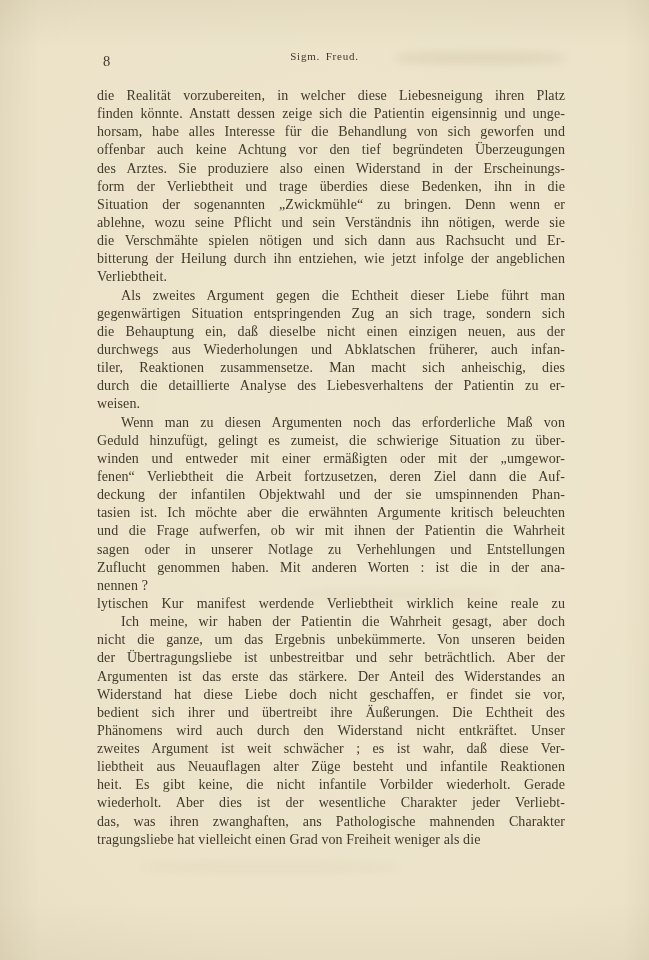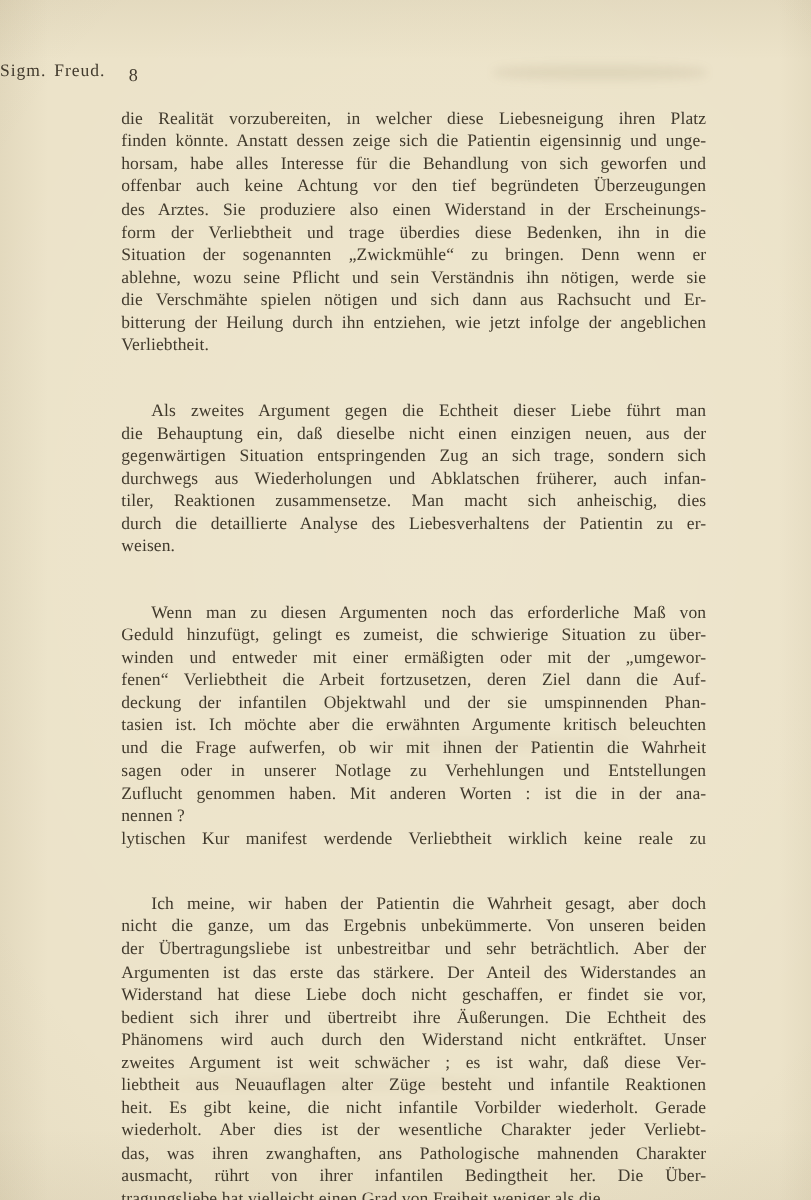--- a/index.html
+++ b/index.html
@@ -46,22 +46,22 @@
     left: 103px;
     top: 53px;
     font-size: 14.5px;
     letter-spacing: 0.5px;
   }
   .runhead {
     position: absolute;
     left: 0;
     right: 0;
     top: 50px;
-    text-align: left;
-    font-size: 14px;
+    text-align: center;
+    font-size: 11px;
     letter-spacing: 0.8px;
     word-spacing: 2px;
   }
   .body-block {
     position: absolute;
     left: 97px;
     top: 87px;
     width: 468px;
   }
   .line {
@@ -71,21 +71,20 @@
     overflow: hidden;
     text-align: justify;
     text-align-last: justify;
     letter-spacing: 0.1px;
   }
   .line.last {
     text-align-last: left;
   }
   .line.indent {
     text-indent: 24px;
-    margin-top: 34px;
   }
 </style>
 </head>
 <body>
 
 <div class="paper-vignette"></div>
 <div class="smudge s1"></div>
 <div class="smudge s2"></div>
 <div class="smudge s3"></div>
 
@@ -98,22 +97,22 @@
     <div class="line">horsam, habe alles Interesse für die Behandlung von sich geworfen und</div>
     <div class="line">offenbar auch keine Achtung vor den tief begründeten Überzeugungen</div>
     <div class="line">des Arztes.  Sie produziere also einen Widerstand in der Erscheinungs-</div>
     <div class="line">form der Verliebtheit und trage überdies diese Bedenken, ihn in die</div>
     <div class="line">Situation der sogenannten „Zwickmühle“ zu bringen.  Denn wenn er</div>
     <div class="line">ablehne, wozu seine Pflicht und sein Verständnis ihn nötigen, werde sie</div>
     <div class="line">die Verschmähte spielen nötigen und sich dann aus Rachsucht und Er-</div>
     <div class="line">bitterung der Heilung durch ihn entziehen, wie jetzt infolge der angeblichen</div>
     <div class="line last">Verliebtheit.</div>
     <div class="line indent">Als zweites Argument gegen die Echtheit dieser Liebe führt man</div>
+    <div class="line">gegenwärtigen Situation entspringenden Zug an sich trage, sondern sich</div>
     <div class="line">die Behauptung ein, daß dieselbe nicht einen einzigen neuen, aus der</div>
-    <div class="line">gegenwärtigen Situation entspringenden Zug an sich trage, sondern sich</div>
     <div class="line">durchwegs aus Wiederholungen und Abklatschen früherer, auch infan-</div>
     <div class="line">tiler, Reaktionen zusammensetze.  Man macht sich anheischig, dies</div>
     <div class="line">durch die detaillierte Analyse des Liebesverhaltens der Patientin zu er-</div>
     <div class="line last">weisen.</div>
     <div class="line indent">Wenn man zu diesen Argumenten noch das erforderliche Maß von</div>
     <div class="line">Geduld hinzufügt, gelingt es zumeist, die schwierige Situation zu über-</div>
     <div class="line">winden und entweder mit einer ermäßigten oder mit der „umgewor-</div>
     <div class="line">fenen“ Verliebtheit die Arbeit fortzusetzen, deren Ziel dann die Auf-</div>
     <div class="line">deckung der infantilen Objektwahl und der sie umspinnenden Phan-</div>
     <div class="line">tasien ist. Ich möchte aber die erwähnten Argumente kritisch beleuchten</div>
@@ -127,15 +126,14 @@
     <div class="line">der Übertragungsliebe ist unbestreitbar und sehr beträchtlich.  Aber der</div>
     <div class="line">Argumenten ist das erste das stärkere.  Der Anteil des Widerstandes an</div>
     <div class="line">Widerstand hat diese Liebe doch nicht geschaffen, er findet sie vor,</div>
     <div class="line">bedient sich ihrer und übertreibt ihre Äußerungen.  Die Echtheit des</div>
     <div class="line">Phänomens wird auch durch den Widerstand nicht entkräftet.  Unser</div>
     <div class="line">zweites Argument ist weit schwächer ; es ist wahr, daß diese Ver-</div>
     <div class="line">liebtheit aus Neuauflagen alter Züge besteht und infantile Reaktionen</div>
     <div class="line">heit.  Es gibt keine, die nicht infantile Vorbilder wiederholt.  Gerade</div>
     <div class="line">wiederholt.  Aber dies ist der wesentliche Charakter jeder Verliebt-</div>
     <div class="line">das, was ihren zwanghaften, ans Pathologische mahnenden Charakter</div>
-    <div class="line">ausmacht, rührt von ihrer infantilen Bedingtheit her.  Die Über-</div>
     <div class="line last">tragungsliebe hat vielleicht einen Grad von Freiheit weniger als die</div>
   </div>
 
 </body></html>

